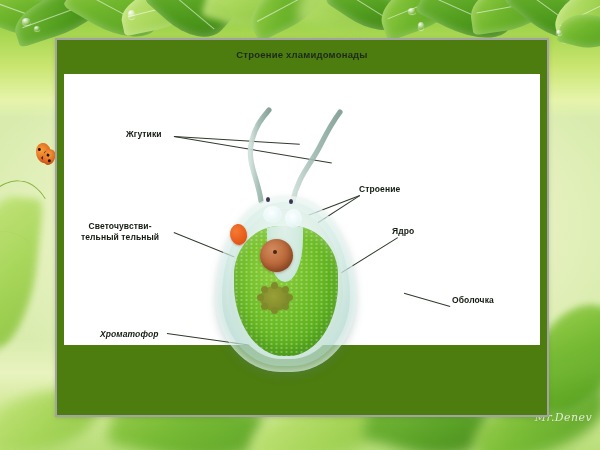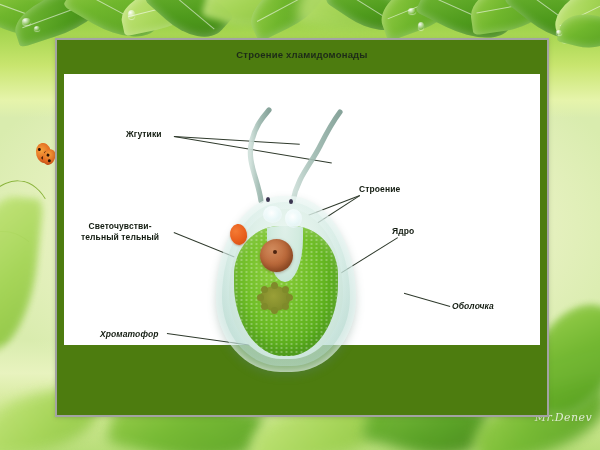--- a/index.html
+++ b/index.html
@@ -191,21 +191,21 @@
     <div class="panel-title">Строение хламидомонады</div>
 
     <div class="canvas">
       <div class="diagram">
 
         <div class="label" style="left:62px;top:55px;">Жгутики</div>
         <div class="label" style="left:295px;top:110px;">Строение</div>
         <div class="label" style="left:328px;top:152px;">Ядро</div>
         <div class="label" style="left:17px;top:147px;text-align:center;">Светочувстви-
 тельный тельный</div>
-        <div class="label" style="left:388px;top:227px;font-style:italic;">Оболочка</div>
+        <div class="label" style="left:388px;top:221px;">Оболочка</div>
         <div class="label" style="left:36px;top:255px;font-style:italic;">Хроматофор</div>
 
         <div class="leader" style="left:110px;top:62px;width:126px;transform:rotate(3.5deg);"></div>
         <div class="leader" style="left:110px;top:62px;width:160px;transform:rotate(9.5deg);"></div>
 
         <div class="leader" style="left:296px;top:122px;width:94px;transform:rotate(159deg);"></div>
         <div class="leader" style="left:296px;top:122px;width:66px;transform:rotate(147deg);"></div>
 
         <div class="leader" style="left:334px;top:164px;width:104px;transform:rotate(148deg);"></div>
 

